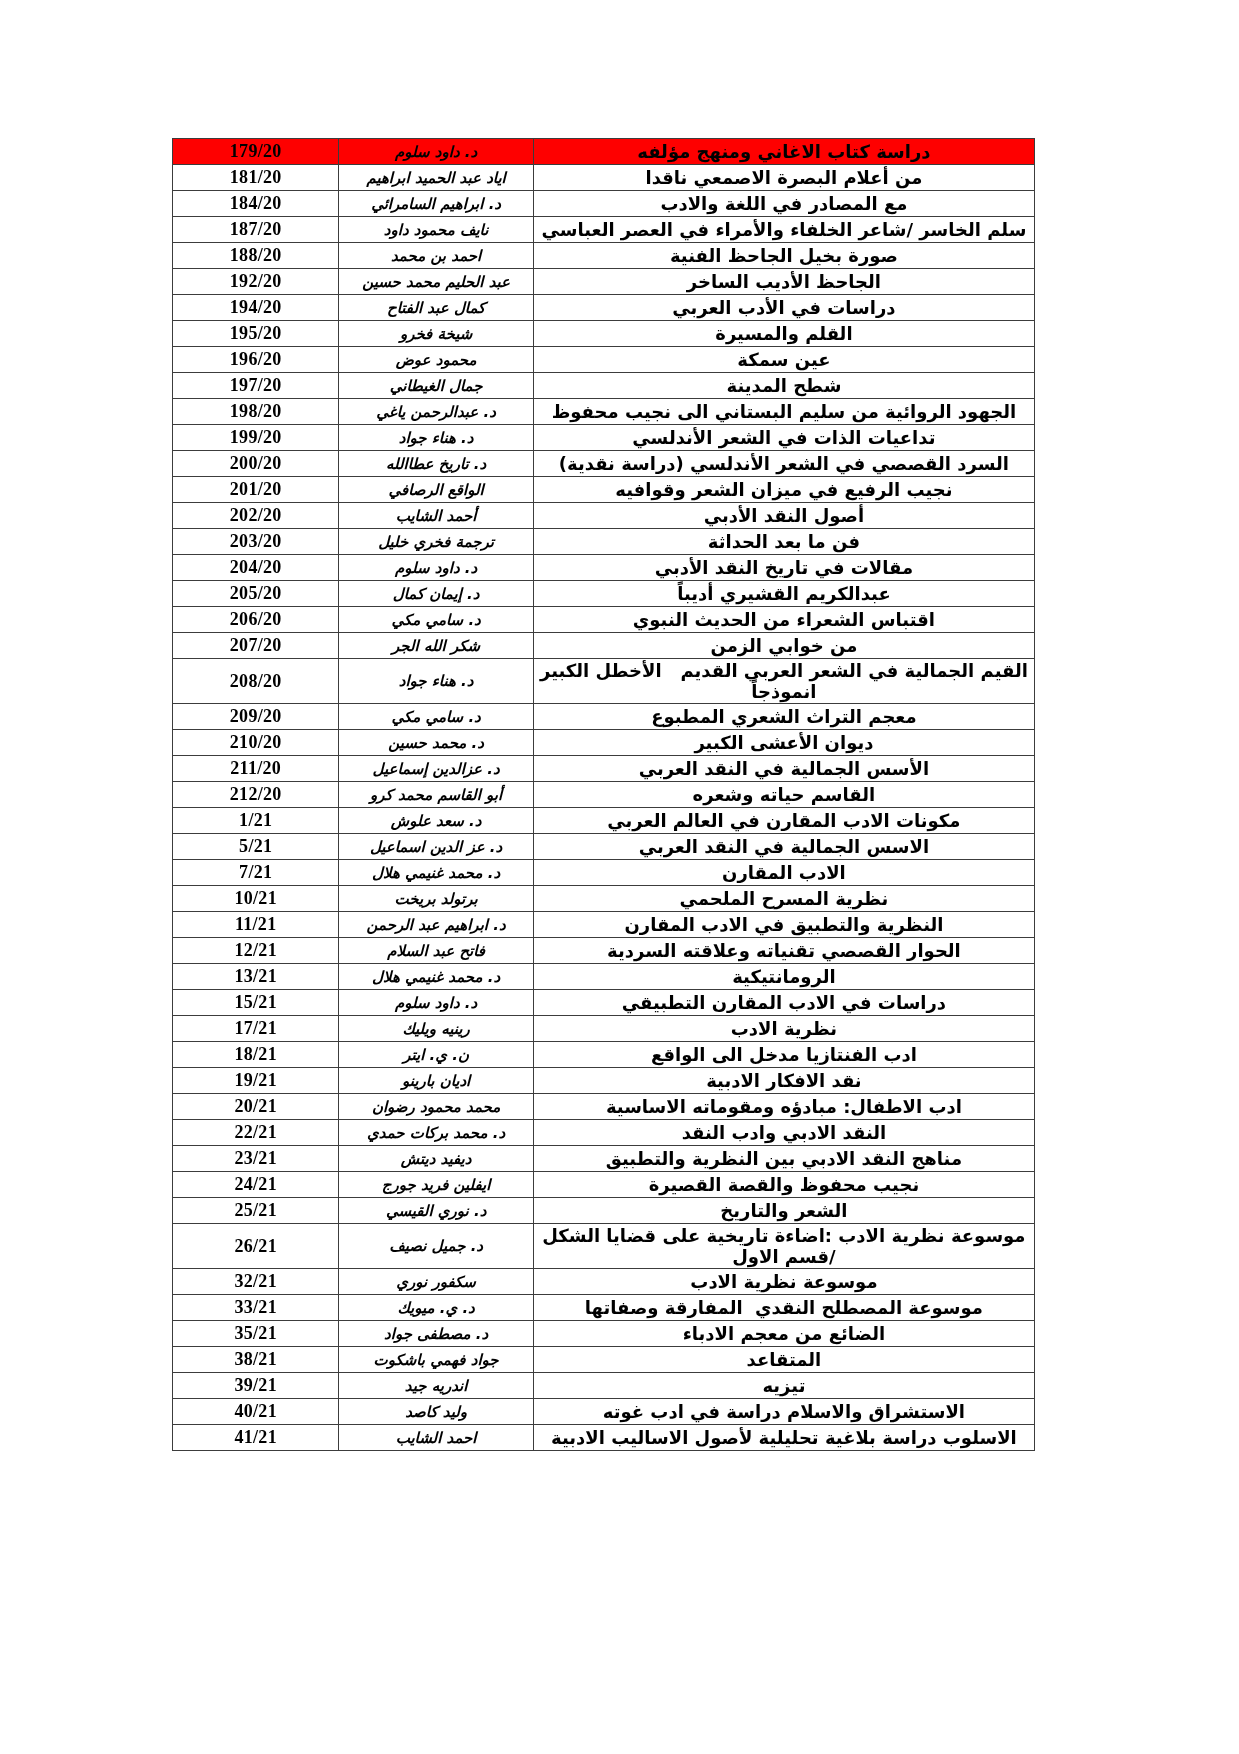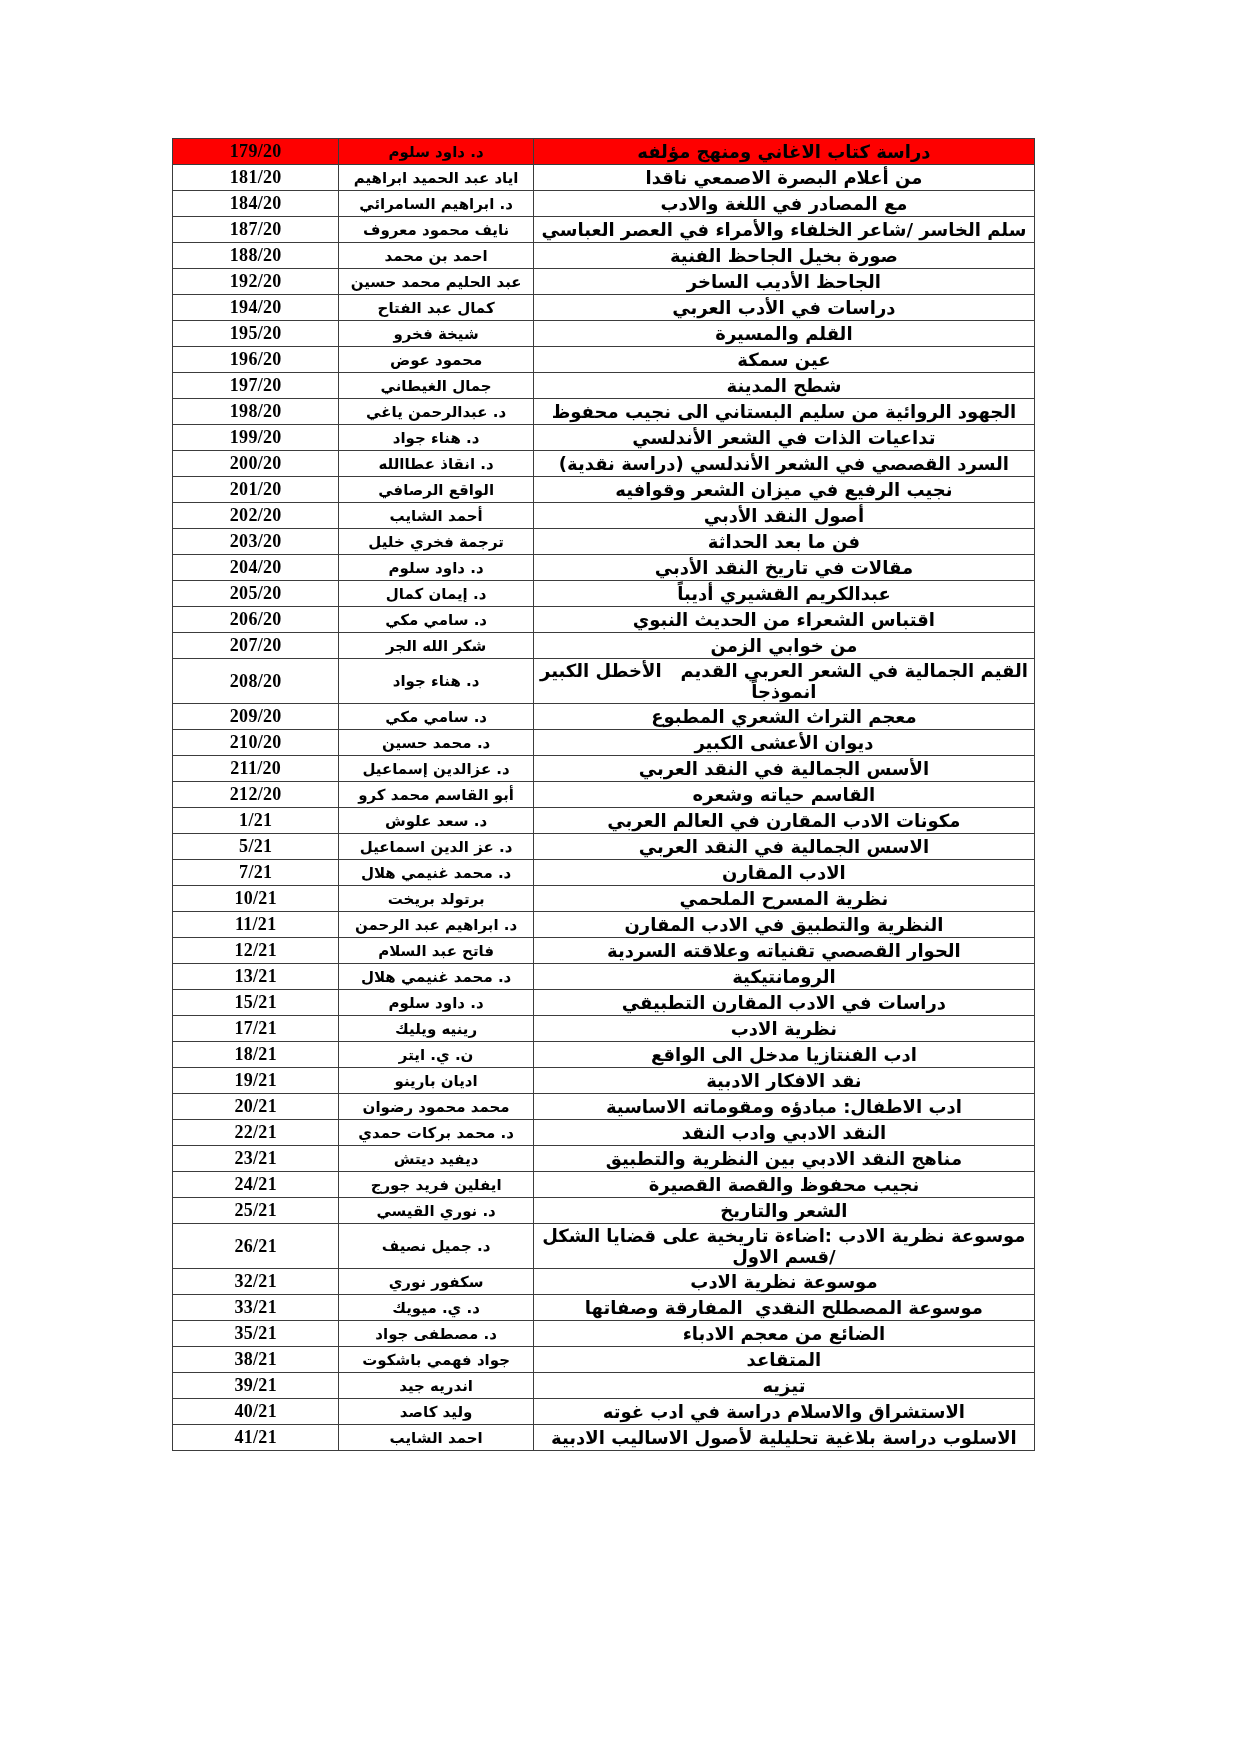--- a/index.html
+++ b/index.html
@@ -38,20 +38,21 @@
   }
   td.cell-title {
     width: 482px;
     font-size: 18px;
     line-height: 21px;
     white-space: pre-line;
   }
   td.cell-author {
     width: 187px;
     font-size: 15px;
+    font-style: italic;
   }
   td.cell-number {
     width: 160px;
     direction: ltr;
     font-family: "Liberation Serif", serif;
     font-size: 18px;
     letter-spacing: 0.3px;
   }
   tr.highlight td {
     background: var(--highlight-color, #fe0000);
@@ -73,21 +74,21 @@
     <td class="cell-author">اياد عبد الحميد ابراهيم</td>
     <td class="cell-number">181/20</td>
   </tr>
         <tr>
     <td class="cell-title">مع المصادر في اللغة والادب</td>
     <td class="cell-author">د. ابراهيم السامرائي</td>
     <td class="cell-number">184/20</td>
   </tr>
         <tr>
     <td class="cell-title">سلم الخاسر /شاعر الخلفاء والأمراء في العصر العباسي</td>
-    <td class="cell-author">نايف محمود معروف</td>
+    <td class="cell-author">نايف محمود داود</td>
     <td class="cell-number">187/20</td>
   </tr>
         <tr>
     <td class="cell-title">صورة بخيل الجاحظ الفنية</td>
     <td class="cell-author">احمد بن محمد</td>
     <td class="cell-number">188/20</td>
   </tr>
         <tr>
     <td class="cell-title">الجاحظ الأديب الساخر</td>
     <td class="cell-author">عبد الحليم محمد حسين</td>
@@ -118,21 +119,21 @@
     <td class="cell-author">د. عبدالرحمن ياغي</td>
     <td class="cell-number">198/20</td>
   </tr>
         <tr>
     <td class="cell-title">تداعيات الذات في الشعر الأندلسي</td>
     <td class="cell-author">د. هناء جواد</td>
     <td class="cell-number">199/20</td>
   </tr>
         <tr>
     <td class="cell-title">السرد القصصي في الشعر الأندلسي (دراسة نقدية)</td>
-    <td class="cell-author">د. انقاذ عطاالله</td>
+    <td class="cell-author">د. تاريخ عطاالله</td>
     <td class="cell-number">200/20</td>
   </tr>
         <tr>
     <td class="cell-title">نجيب الرفيع في ميزان الشعر وقوافيه</td>
     <td class="cell-author">الواقع الرصافي</td>
     <td class="cell-number">201/20</td>
   </tr>
         <tr>
     <td class="cell-title">أصول النقد الأدبي</td>
     <td class="cell-author">أحمد الشايب</td>

